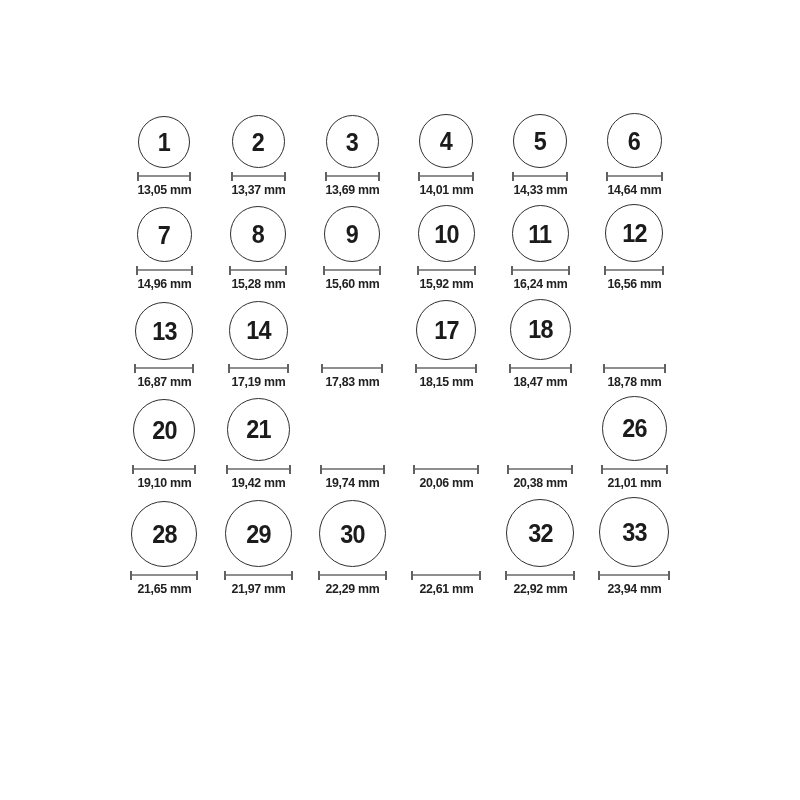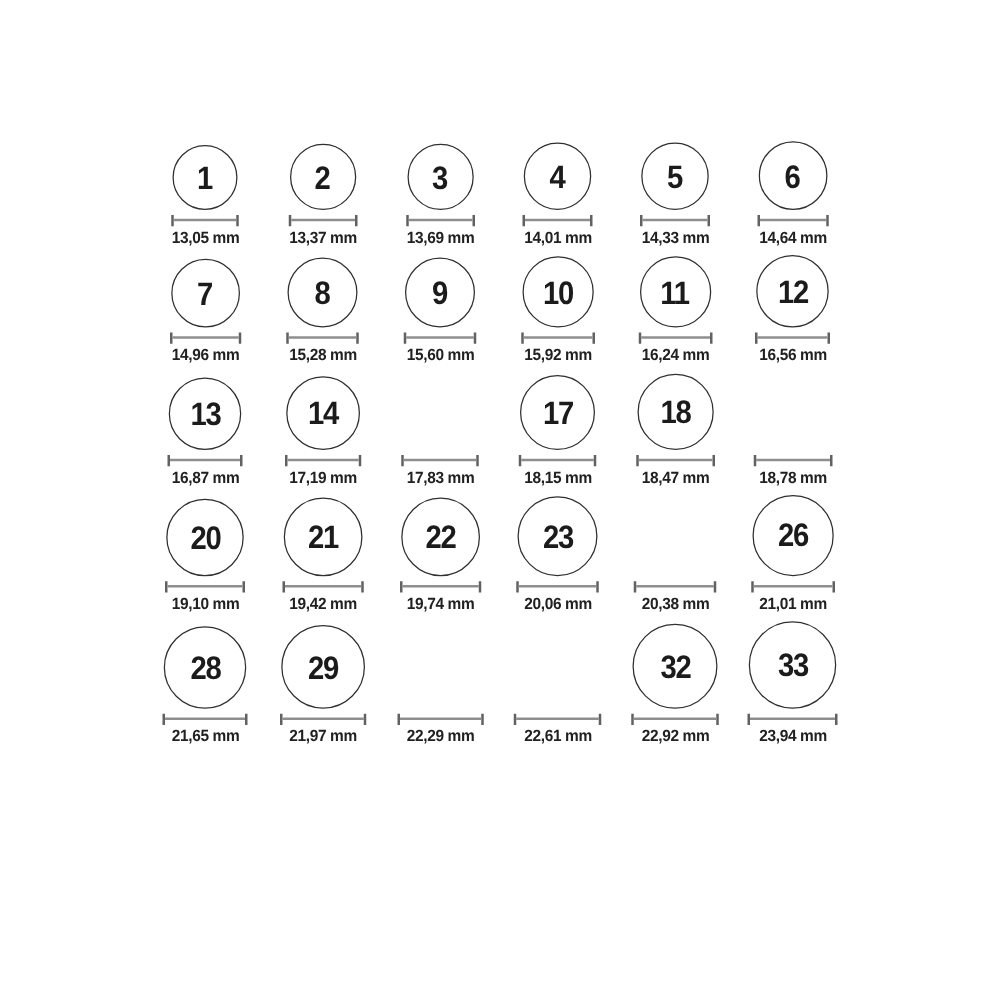--- a/index.html
+++ b/index.html
@@ -209,30 +209,24 @@
         <div class="label">19,10 mm</div>
       </div>
       <div class="cell">
         <div class="circle" style="width:63px;height:63px">
           <span class="num">21</span>
         </div>
         <div class="measure" style="width:65px"></div>
         <div class="label">19,42 mm</div>
       </div>
       <div class="cell">
-        <div class="circle" style="width:63px;height:63px">
-          <span class="num">22</span>
-        </div>
         <div class="measure" style="width:65px"></div>
         <div class="label">19,74 mm</div>
       </div>
       <div class="cell">
-        <div class="circle" style="width:64px;height:64px">
-          <span class="num">23</span>
-        </div>
         <div class="measure" style="width:66px"></div>
         <div class="label">20,06 mm</div>
       </div>
       <div class="cell">
         <div class="measure" style="width:66px"></div>
         <div class="label">20,38 mm</div>
       </div>
       <div class="cell">
         <div class="circle" style="width:65px;height:65px">
           <span class="num">26</span>
@@ -248,20 +242,23 @@
         <div class="label">21,65 mm</div>
       </div>
       <div class="cell">
         <div class="circle" style="width:67px;height:67px">
           <span class="num">29</span>
         </div>
         <div class="measure" style="width:69px"></div>
         <div class="label">21,97 mm</div>
       </div>
       <div class="cell">
+        <div class="circle" style="width:67px;height:67px">
+          <span class="num">30</span>
+        </div>
         <div class="measure" style="width:69px"></div>
         <div class="label">22,29 mm</div>
       </div>
       <div class="cell">
         <div class="measure" style="width:70px"></div>
         <div class="label">22,61 mm</div>
       </div>
       <div class="cell">
         <div class="circle" style="width:68px;height:68px">
           <span class="num">32</span>

